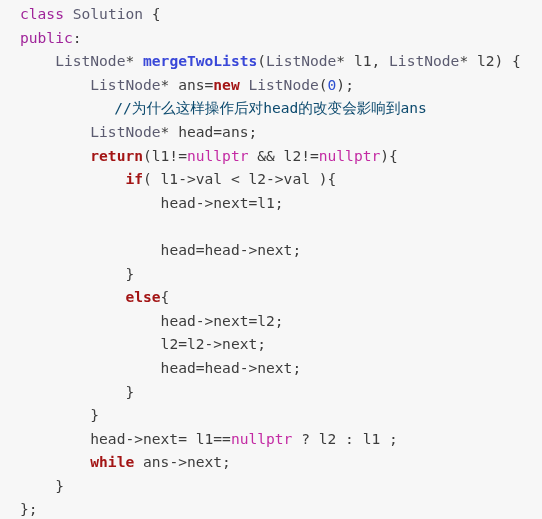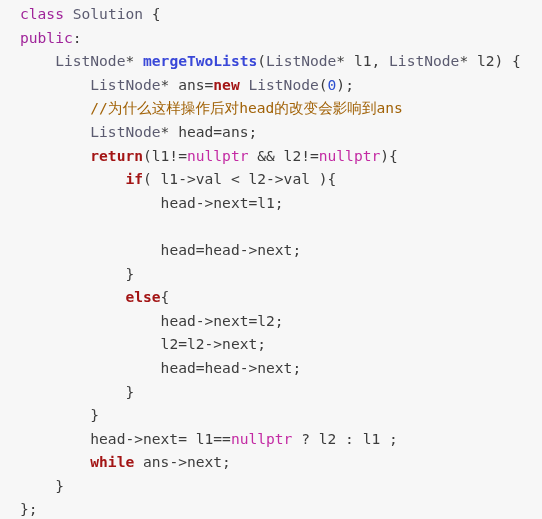--- a/index.html
+++ b/index.html
@@ -29,21 +29,21 @@
     font-size: 14.6px;
     white-space: pre;
     letter-spacing: 0px;
     color: #3c3c3c;
   }
   .tok-plain    { color: #3c3c3c; }
   .tok-keyword  { color: #a31515; font-weight: bold; }
   .tok-kw2      { color: #a0249a; }
   .tok-type     { color: #5b5b70; }
   .tok-func     { color: #3a48d8; font-weight: bold; }
-  .tok-comment  { color: #a16207; }
+  .tok-comment  { color: #0c4a6e; margin-left: 24px; }
   .tok-number   { color: #2c4fd0; }
   .tok-null     { color: #c32aa3; }
   .tok-punct    { color: #3c3c3c; }
 </style>
 </head>
 <body>
 
 <div id="code-view">
     <div class="code-line"><span class="tok-kw2">class</span><span class="tok-plain"> </span><span class="tok-type">Solution</span><span class="tok-punct"> {</span></div>
     <div class="code-line"><span class="tok-kw2">public</span><span class="tok-punct">:</span></div>

